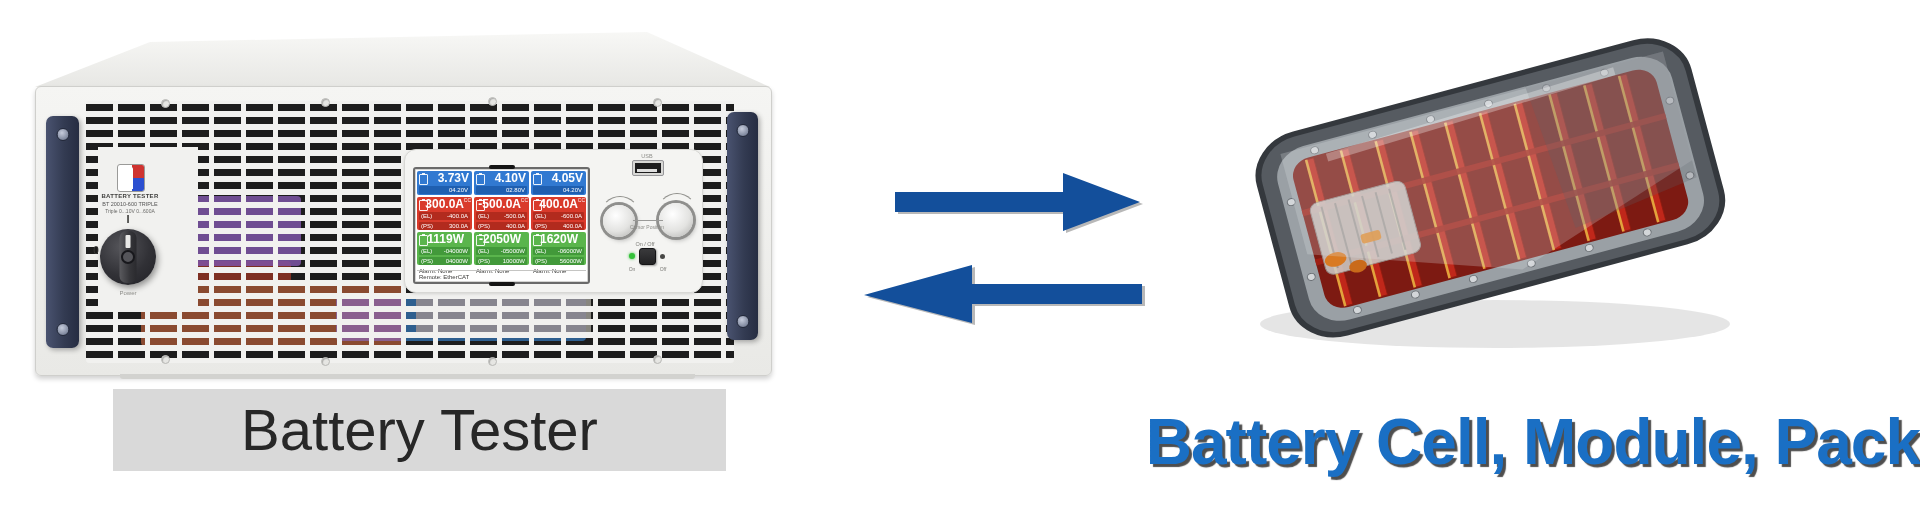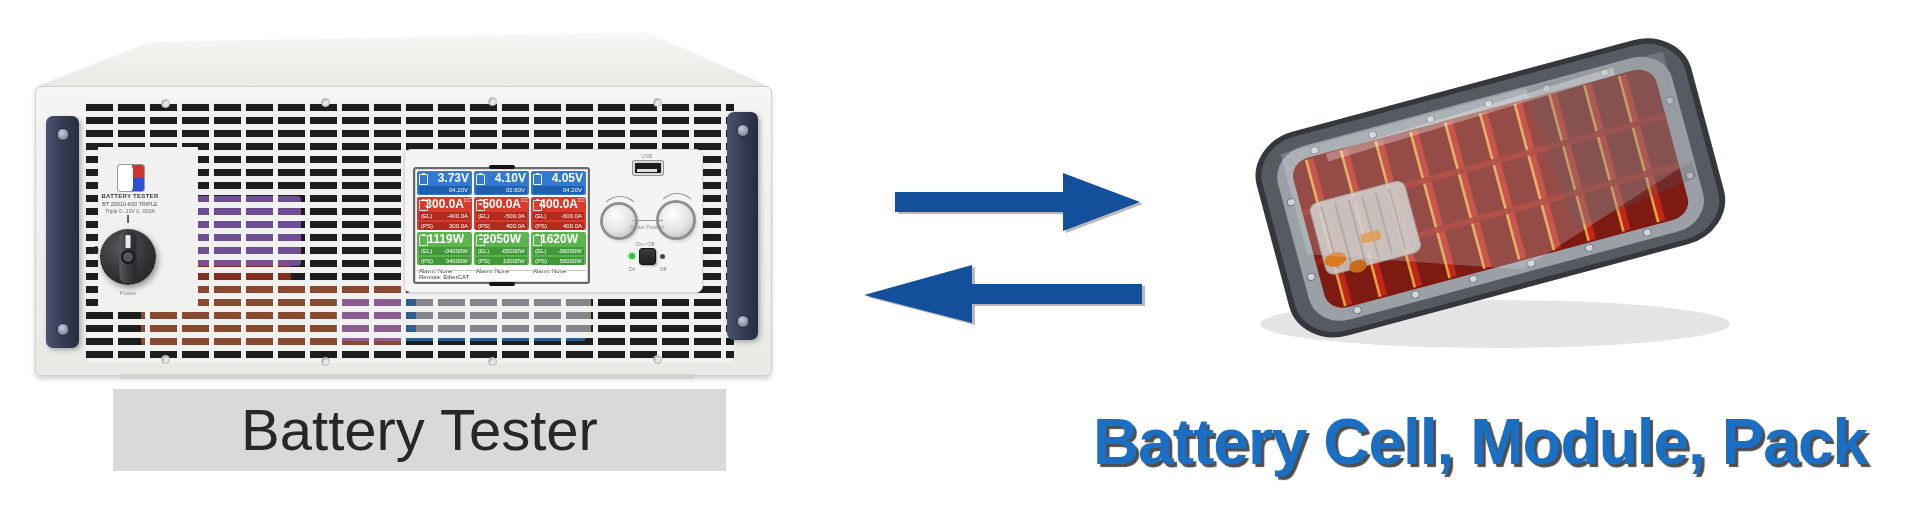--- a/index.html
+++ b/index.html
@@ -57,21 +57,21 @@
          box-shadow:2px 3px 6px rgba(0,0,0,.4);}
   .pknob .bar{position:absolute;left:50%;top:2px;transform:translateX(-50%);width:17px;height:52px;border-radius:7px;
          background:linear-gradient(90deg,#5a5a5e,#36363a 60%,#2a2a2e);}
   .pknob .slot{position:absolute;left:50%;top:6px;transform:translateX(-50%);width:5px;height:13px;background:#e9e9e7;border-radius:1px;}
   .pknob .hub{position:absolute;left:50%;top:50%;transform:translate(-50%,-50%);width:10px;height:10px;border-radius:50%;
          background:#55555a;border:2px solid #18181c;}
   .pw-label{position:absolute;left:64px;top:203px;width:56px;text-align:center;font-size:6px;color:#8d8d89;}
 
   
   .inset{position:absolute;left:368px;top:62px;width:297px;height:142px;background:#f4f4f2;
-         border:1px solid #d8d8d5;border-radius:7px;box-shadow:0 1px 3px rgba(0,0,0,.12);}
+         border:1px solid #d8d8d5;border-radius:12px;box-shadow:0 1px 3px rgba(0,0,0,.12);}
 
   .usb-label{position:absolute;left:222px;top:3px;width:40px;text-align:center;font-size:5.5px;color:#8d8d89;}
   .usb-port{position:absolute;left:227px;top:10px;width:30px;height:14px;background:#d8d8d6;
             border:1px solid #96969a;border-radius:2px;}
   .usb-port .cav{position:absolute;left:2px;top:2px;right:2px;bottom:2px;background:#1c1c1e;}
   .usb-port .tongue{position:absolute;left:4px;bottom:3px;width:20px;height:3px;background:#dedede;}
 
   .arc{position:absolute;width:38px;height:38px;border-radius:50%;
        border:1.5px solid #8f8f8b;border-bottom-color:transparent;border-left-color:transparent;border-right-color:transparent;}
   .knob{position:absolute;border-radius:50%;
@@ -111,21 +111,21 @@
   .batt{position:absolute;left:2px;top:3px;width:7px;height:9px;border:1px solid rgba(255,255,255,.9);border-radius:1px;}
   .batt::before{content:"";position:absolute;left:1.5px;top:-2.5px;width:3px;height:2px;background:rgba(255,255,255,.9);}
   .alarm{font-size:6px;color:#3a3a38;padding:1px 0 0 2px;line-height:7px;white-space:nowrap;}
   .remote{position:absolute;left:2px;right:2px;bottom:2px;border-top:1px solid #c5c5c3;
           font-size:6px;color:#3a3a38;padding:3px 0 0 2px;white-space:nowrap;}
 
   
   .caption-left{position:absolute;left:113px;top:389px;width:613px;height:82px;background:var(--caption_gray_bg);
                 color:var(--caption_dark_text);font-size:58px;line-height:82px;text-align:center;letter-spacing:0;}
   .caption-right{position:absolute;left:1040px;top:400px;width:880px;height:84px;
-                 color:var(--caption_blue);font-weight:bold;font-size:64px;line-height:84px;text-align:center;
+                 color:var(--caption_blue);font-weight:bold;font-size:64px;line-height:84px;text-align:right;
                  letter-spacing:-1px;text-shadow:3px 3px 1px #4e4e4e;white-space:nowrap;}
 
   
   .arrow{position:absolute;filter:drop-shadow(3px 2px 0 rgba(125,125,125,.55));}
 
   
   .pack{position:absolute;left:1200px;top:6px;width:575px;height:362px;background:#fff;}
 </style>
 </head>
 <body>

